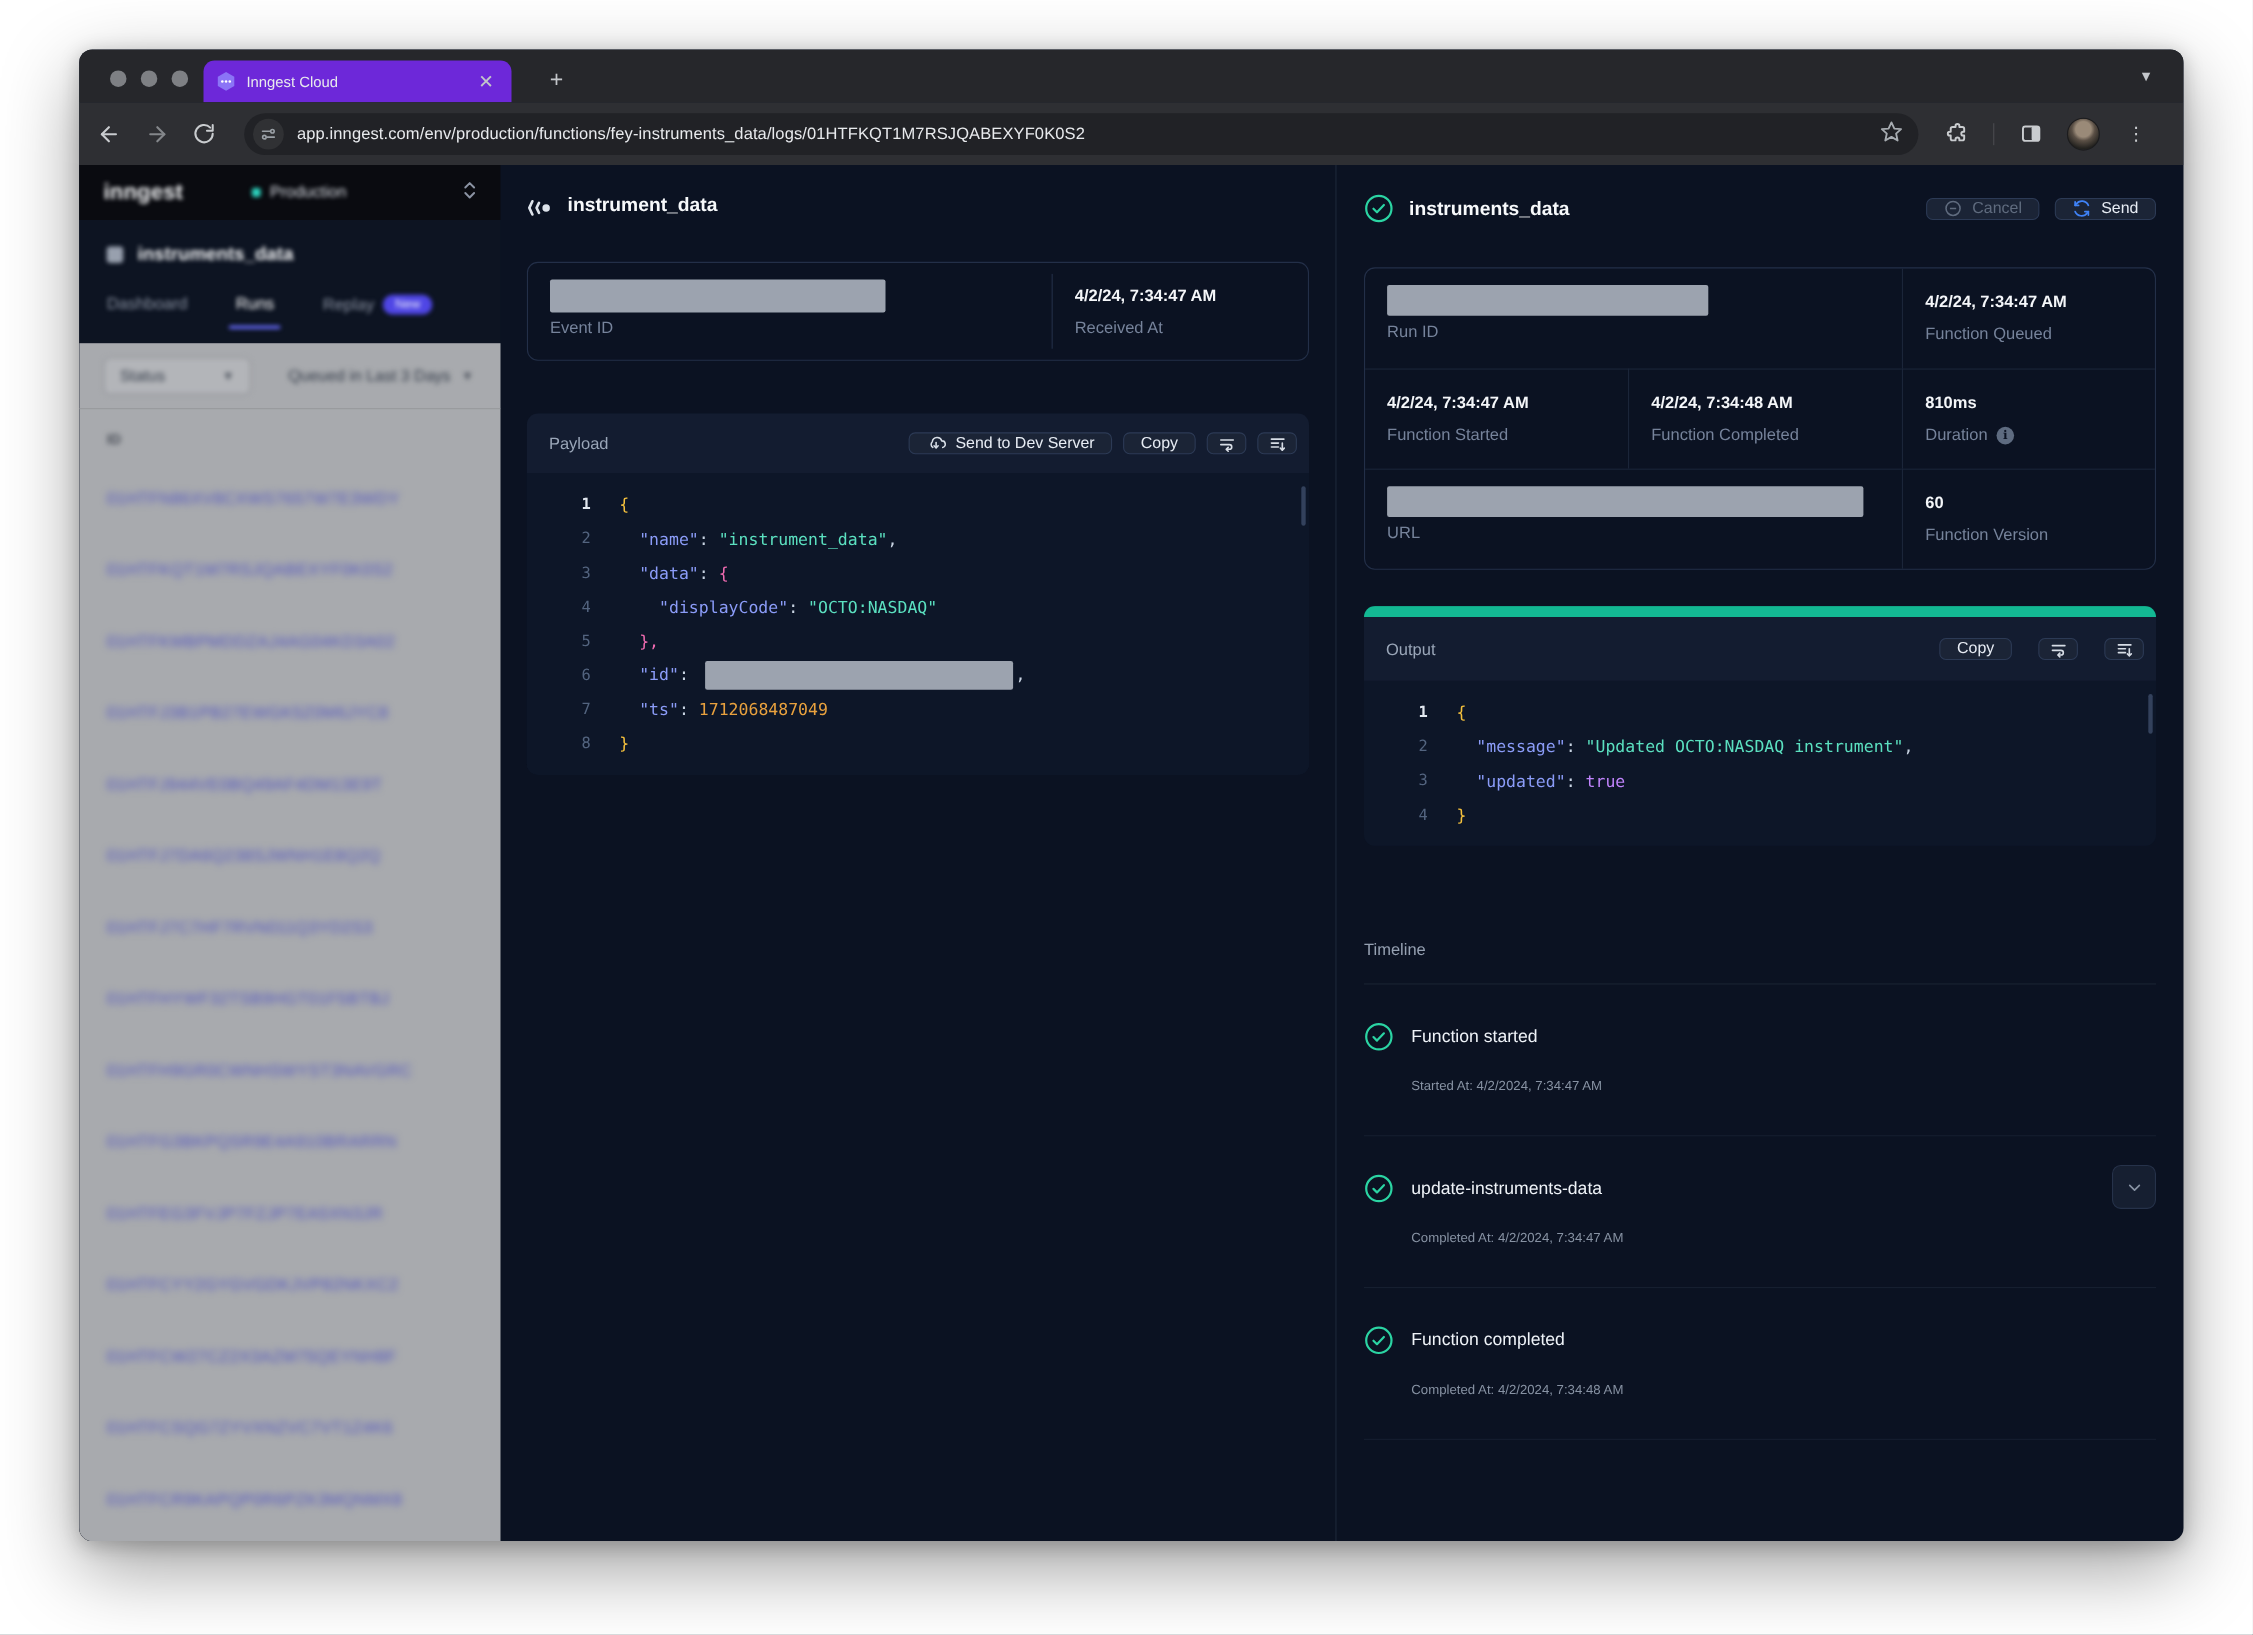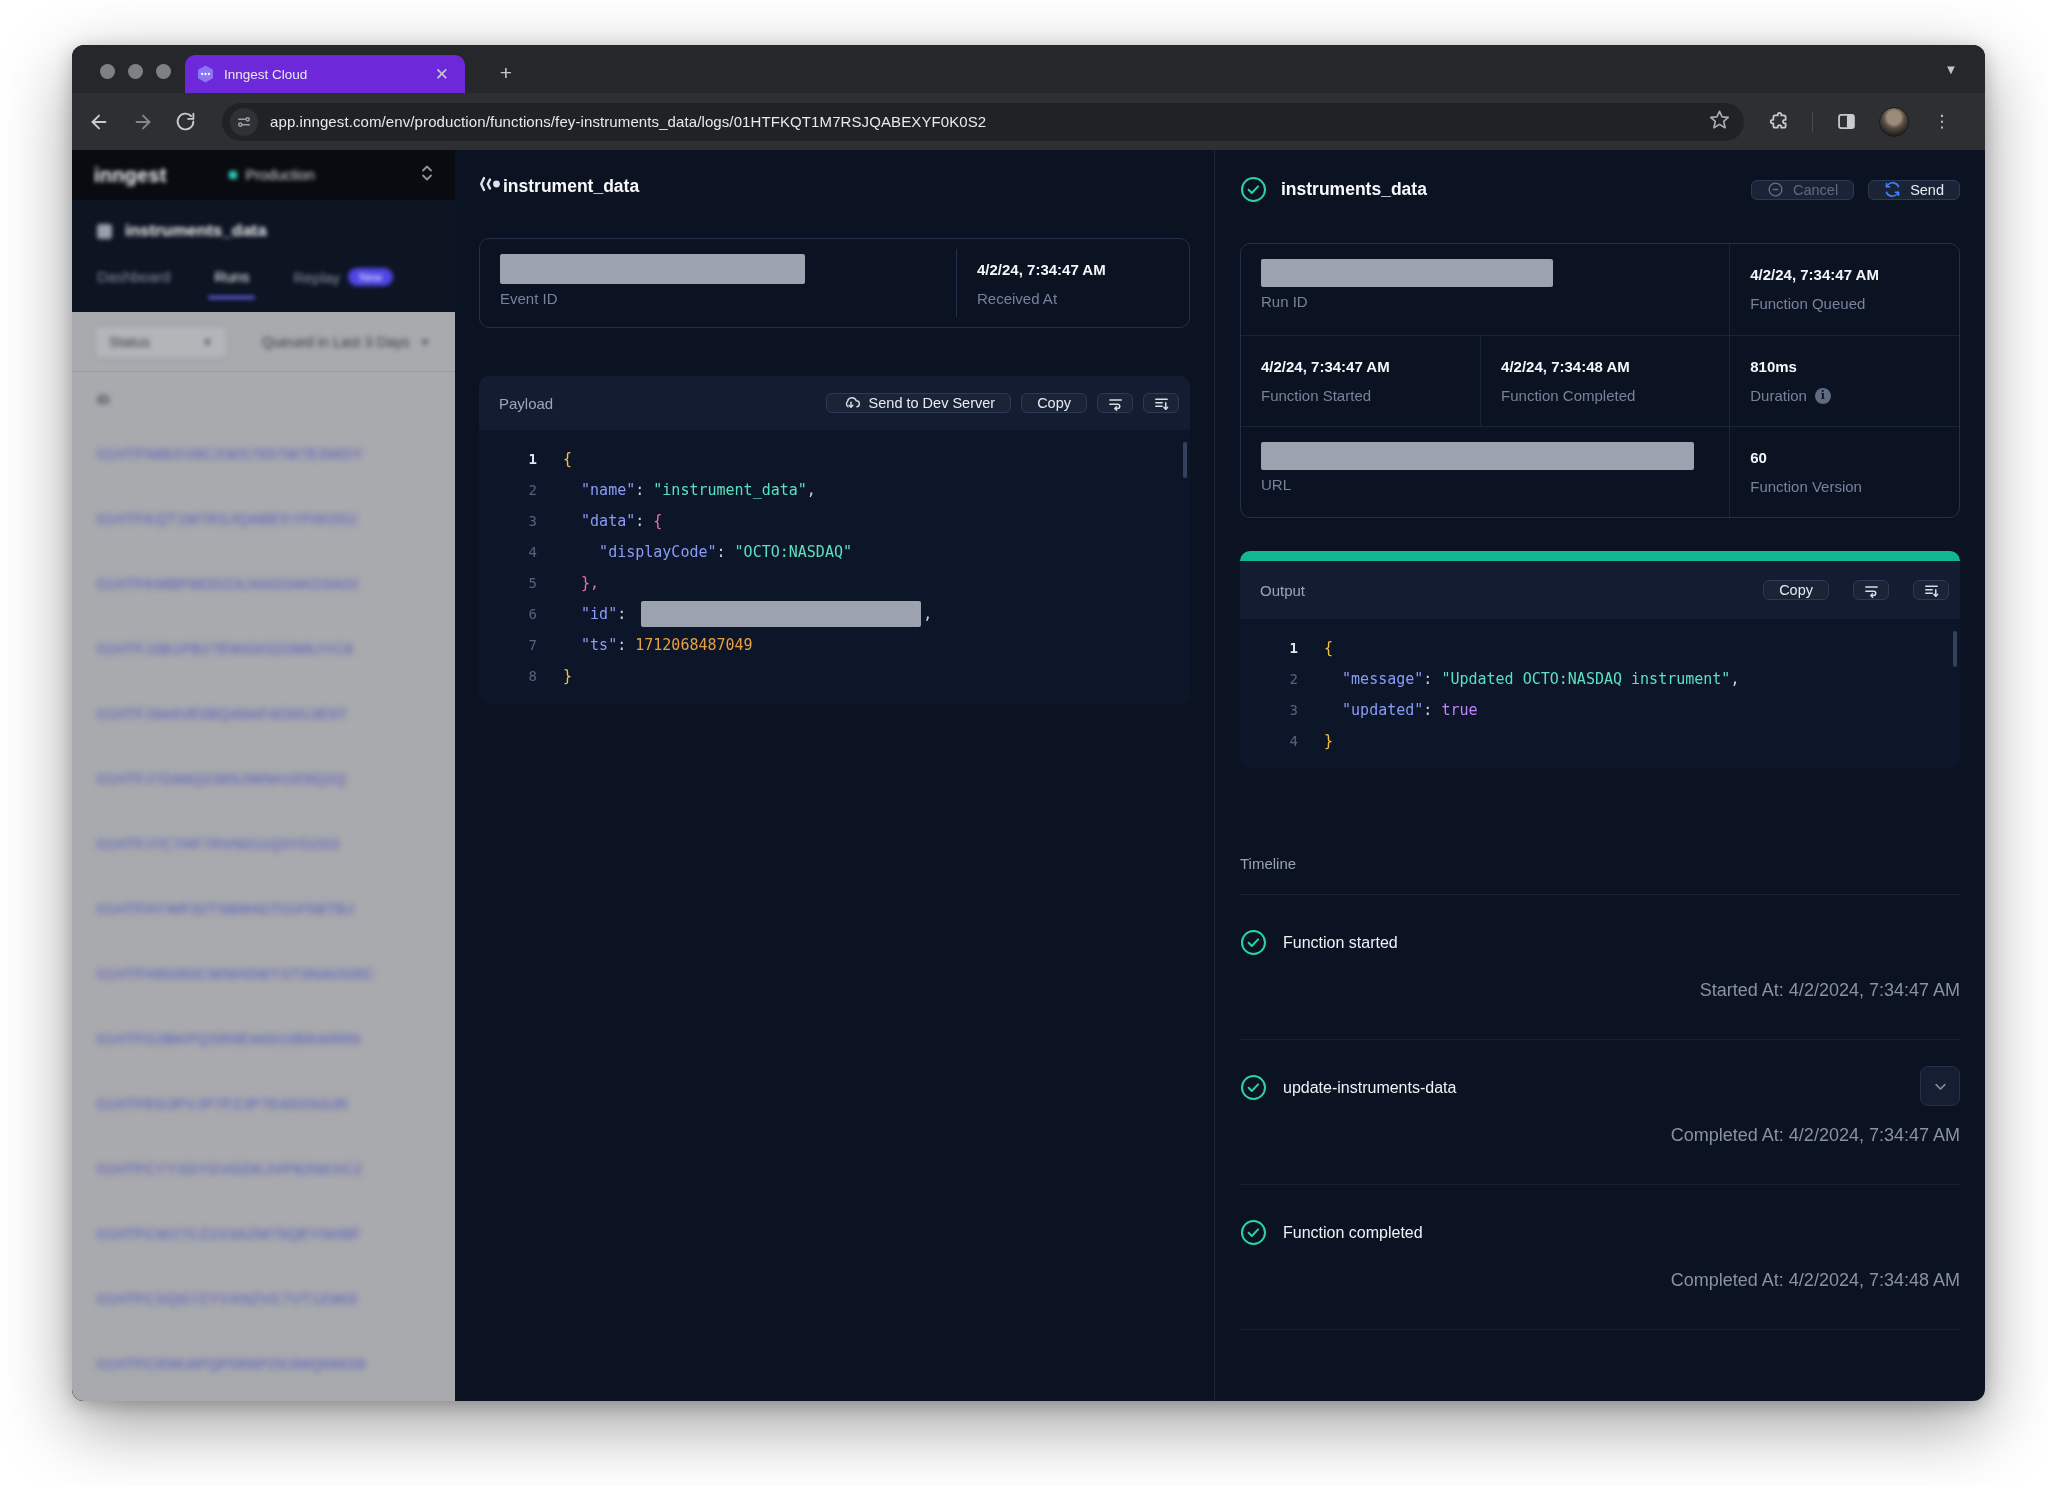--- a/index.html
+++ b/index.html
@@ -63,21 +63,21 @@
   .status-btn { background:#B3B5B9; border:1px solid #8F9196; border-radius:6px; padding:8px 14px; color:#343C49;
     font-size:14.5px; display:flex; align-items:center; gap:52px; }
   .range-btn { color:#343C49; font-size:14.5px; display:flex; align-items:center; gap:10px; }
   .chev-dn { font-size:11px; color:#4A505B; }
   .id-head { padding:20px 0 14px 25px; color:#4A4F58; font-size:13px; font-weight:700; }
   .run-row { height:65px; display:flex; align-items:center; padding-left:25px; }
   .run-link { color:#5356C0; font-size:15px; letter-spacing:.4px; white-space:nowrap; }
 
   
   .middle { width:760px; border-right:1px solid #1D2739; padding:26px 24px 0 24px; }
-  .panel-head { display:flex; align-items:flex-start; }
+  .panel-head { display:flex; align-items:flex-end; gap:13px; }
   .panel-title { color:#F7F9FB; font-size:17.5px; font-weight:600; }
   .evt-ic { color:#DDE3EB; display:flex; align-items:center; }
   .evt-card { margin-top:41px; border:1px solid #232F48; border-radius:10px; height:90px; display:flex; }
   .evt-cell { padding:15px 20px 0 20px; }
   .evt-cell.grow { flex:0 0 476px; }
   .cell-divider { width:1px; background:#232F48; margin:10px 0; }
   .redact-bar { background:#9CA3AF; border-radius:2px; }
   .bar-event { width:305px; height:30px; }
   .cell-value { color:#F4F6F9; font-size:15px; font-weight:600; height:30px; display:flex; align-items:center; }
   .cell-label { margin-top:6px; color:#76839B; font-size:15px; }
@@ -122,21 +122,21 @@
   .output-card { margin-top:33px; border-radius:10px; overflow:hidden; }
   .out-bar { height:10px; background:#13B893; }
   .output-card .code-head { background:#131C30; height:58px;gap:24px; }
   .output-card .code-body { border-radius:0; padding:13px 0 13px 0; }
 
   .tl-title { margin-top:86px; color:#96A1B2; font-size:15px; }
   .tl-divider { margin-top:22px; border-top:1px solid #1A2332; }
   .tl-item { padding:34px 0 38px 0; border-bottom:1px solid #161F30; position:relative; }
   .tl-row { display:flex; align-items:center; gap:16px; }
   .tl-item-title { color:#EFF3F8; font-size:16px; font-weight:500; }
-  .tl-sub { margin:24px 0 0 43px; color:#8792A3; font-size:18px;text-align:right; }
+  .tl-sub { margin:24px 0 0 43px; color:#8792A3; font-size:12px; }
   .tl-expand { position:absolute; right:0; top:26px; width:40px; height:40px; background:#161F31; border:1px solid #26324A;
     border-radius:8px; color:#8792A3; display:flex; align-items:center; justify-content:center; }
 </style>
 </head>
 <body>
 
 <div class="window">
 
   <div class="tabstrip">
     <div class="traffic">

